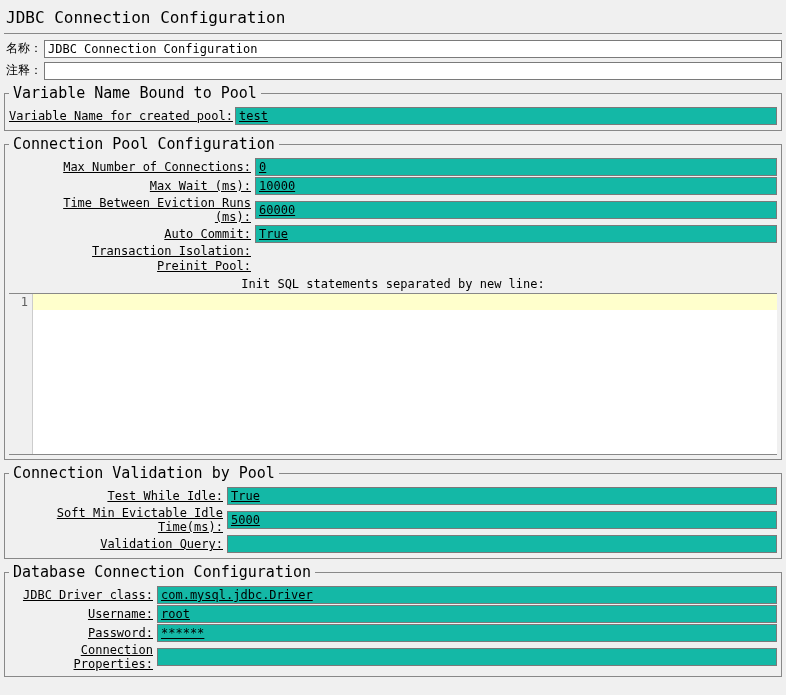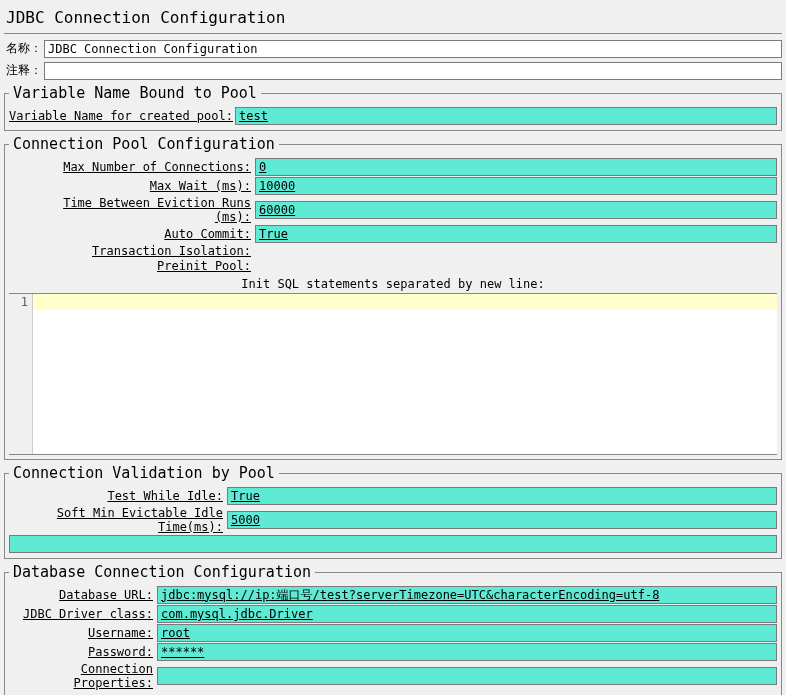--- a/index.html
+++ b/index.html
@@ -65,21 +65,21 @@
     text-align: right;
     padding-right: 4px;
   }
   .fldrow input {
     flex: 1;
     height: 18px;
     font-family: inherit;
     font-size: 12px;
     border: 1px solid #7a7a7a;
     padding: 0 3px;
-    background: #5eead4;
+    background: #14b8a6;
   }
   
   .varname .flbl { width: auto; padding-right: 2px; }
 
   
   .pool .flbl { width: 198px; margin-left: 48px; }
   .validation .flbl { width: 218px; }
   .dbconn .flbl { width: 148px; }
 
   .init-label {
@@ -178,31 +178,28 @@
     <legend>Connection Validation by Pool</legend>
     <div class="fldrow">
       <span class="flbl">Test While Idle:</span>
       <input type="text" value="True" style="">
     </div>
     <div class="fldrow">
       <span class="flbl">Soft Min Evictable Idle Time(ms):</span>
       <input type="text" value="5000" style="">
     </div>
     <div class="fldrow">
+      <span class="flbl">Validation Query:</span>
       <input type="text" value="" style="">
     </div>
   </fieldset>
 
   <fieldset class="dbconn">
     <legend>Database Connection Configuration</legend>
     <div class="fldrow">
-      <span class="flbl">Database URL:</span>
-      <input type="text" value="jdbc:mysql://ip:端口号/test?serverTimezone=UTC&amp;characterEncoding=utf-8" style="">
-    </div>
-    <div class="fldrow">
       <span class="flbl">JDBC Driver class:</span>
       <input type="text" value="com.mysql.jdbc.Driver" style="">
     </div>
     <div class="fldrow">
       <span class="flbl">Username:</span>
       <input type="text" value="root" style="">
     </div>
     <div class="fldrow">
       <span class="flbl">Password:</span>
       <input type="text" value="******" style="">

